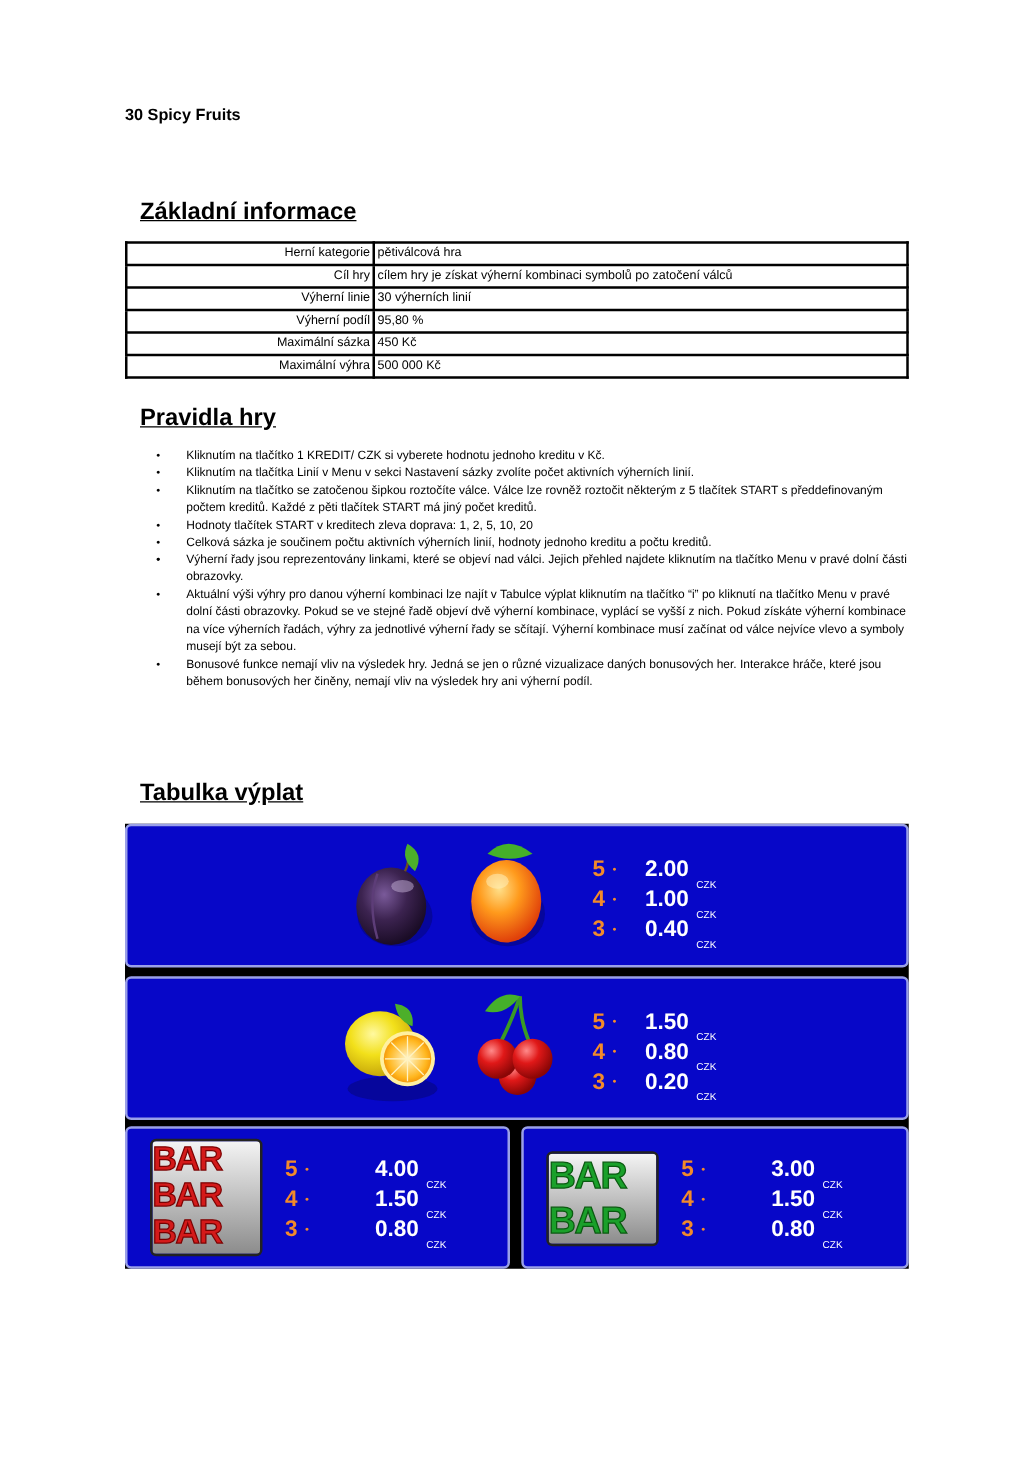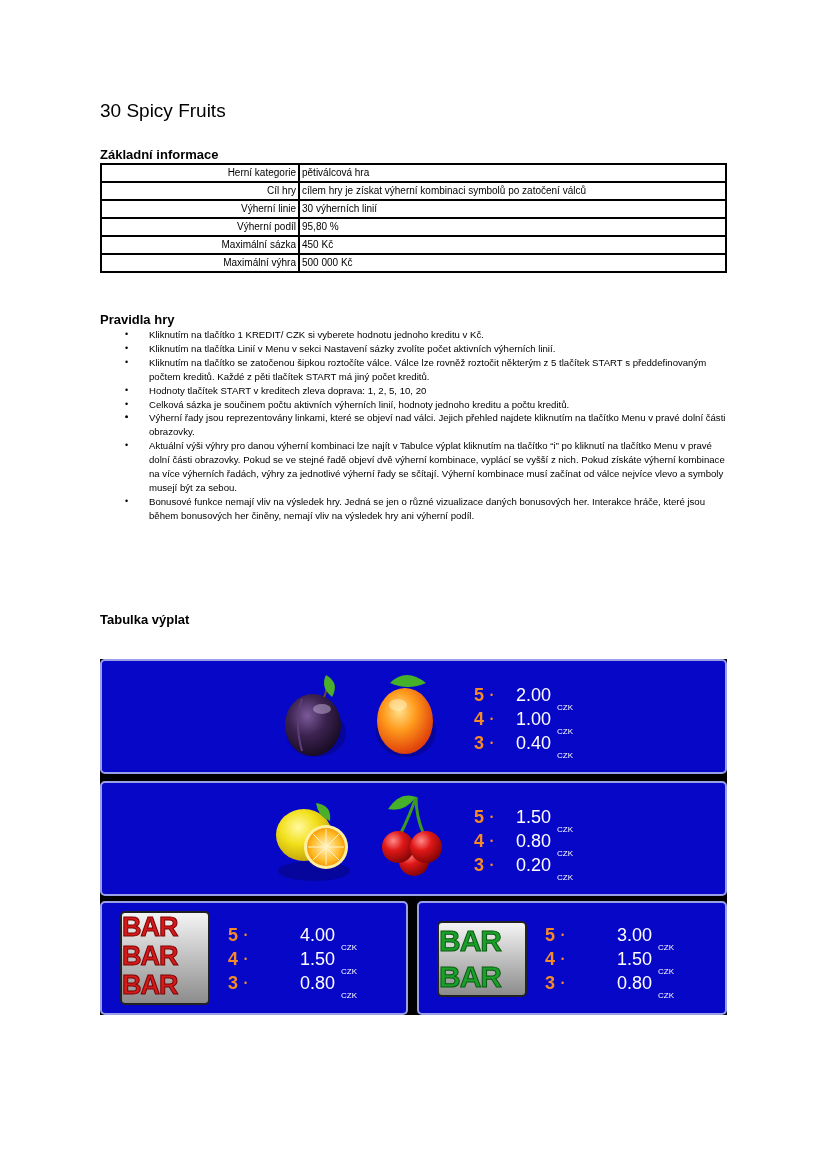--- a/index.html
+++ b/index.html
@@ -1,20 +1,20 @@
 <!DOCTYPE html>
 <html><head>
 <meta charset="utf-8">
 <style>
   html, body { margin: 0; padding: 0; background: #ffffff; }
   body { width: 827px; height: 1169px; position: relative; overflow: hidden;
          font-family: "Liberation Sans", sans-serif; color: #000; }
   .page { position: absolute; left: 100px; top: 0; width: 627px; }
-  h1 { position: absolute; top: 100px; left: 0; margin: 0; font-size: 19px; font-weight: normal; }
-  h2 { margin: 0; font-size: 13px; font-weight: bold; }
+  h1 { position: absolute; top: 84px; left: 0; margin: 0; font-size: 13px; font-weight: bold; }
+  h2 { margin: 12px; font-size: 19px; font-weight: bold; text-decoration: underline; }
   .sec-basic { position: absolute; top: 147px; left: 0; width: 627px; }
   table.info { border-collapse: collapse; width: 627px; margin-top: 1px; }
   table.info td { border: 2px solid #000; font-size: 10px; height: 16px; padding: 0 2px; line-height: 16px; }
   table.info td.k { width: 192px; text-align: right; }
   .sec-rules { position: absolute; top: 312px; left: 0; width: 627px; }
   .sec-rules ul { margin: 1px 0 0 0; padding: 0; list-style: none; }
   .sec-rules li { position: relative; padding-left: 49px; font-size: 9.6px; line-height: 13.9px; }
   .sec-rules li .bullet { position: absolute; left: 25px; top: 0; font-size: 9px; }
   .sec-pay { position: absolute; top: 612px; left: 0; width: 627px; }
   .sec-pay p { margin: 1px 0 0 0; font-size: 9.6px; line-height: 14px; }
@@ -22,21 +22,21 @@
   .panel { position: absolute; background: #0707c8; border: 2px solid #9aa0e8; border-radius: 5px; box-sizing: border-box; overflow: hidden; }
   .panel.p1 { left: 0; top: 0; width: 627px; height: 115px; }
   .panel.p2 { left: 0; top: 122px; width: 627px; height: 115px; }
   .panel.p3 { left: 0; top: 242px; width: 308px; height: 114px; }
   .panel.p4 { left: 317px; top: 242px; width: 310px; height: 114px; }
   .fruit { position: absolute; }
   .pays { position: absolute; }
   .pay-row { height: 24px; display: flex; align-items: center; white-space: nowrap; }
   .pay-row .cnt { color: #f28a2a; font-weight: bold; font-size: 18px; width: 16px; }
   .pay-row .dot { color: #f28a2a; font-size: 9px; width: 26px; }
-  .pay-row .amt { color: #fff; font-weight: normal; font-size: 18px; }
+  .pay-row .amt { color: #fff; font-weight: bold; font-size: 18px; }
   .pay-row .cur { color: #fff; font-size: 8px; margin-left: 6px; margin-top: 24px; }
   .p3 .pay-row .dot, .p4 .pay-row .dot { width: 56px; }
   .barstack { position: absolute; background: linear-gradient(#f4f4f4,#8c8c8c); border: 2px solid #222; border-radius: 5px; box-sizing: border-box; }
   .bar { font-family: "Liberation Sans", sans-serif; font-weight: bold; letter-spacing: -1px; }
 </style>
 </head>
 <body>
 
 <div class="page">
   <h1>30 Spicy Fruits</h1>

